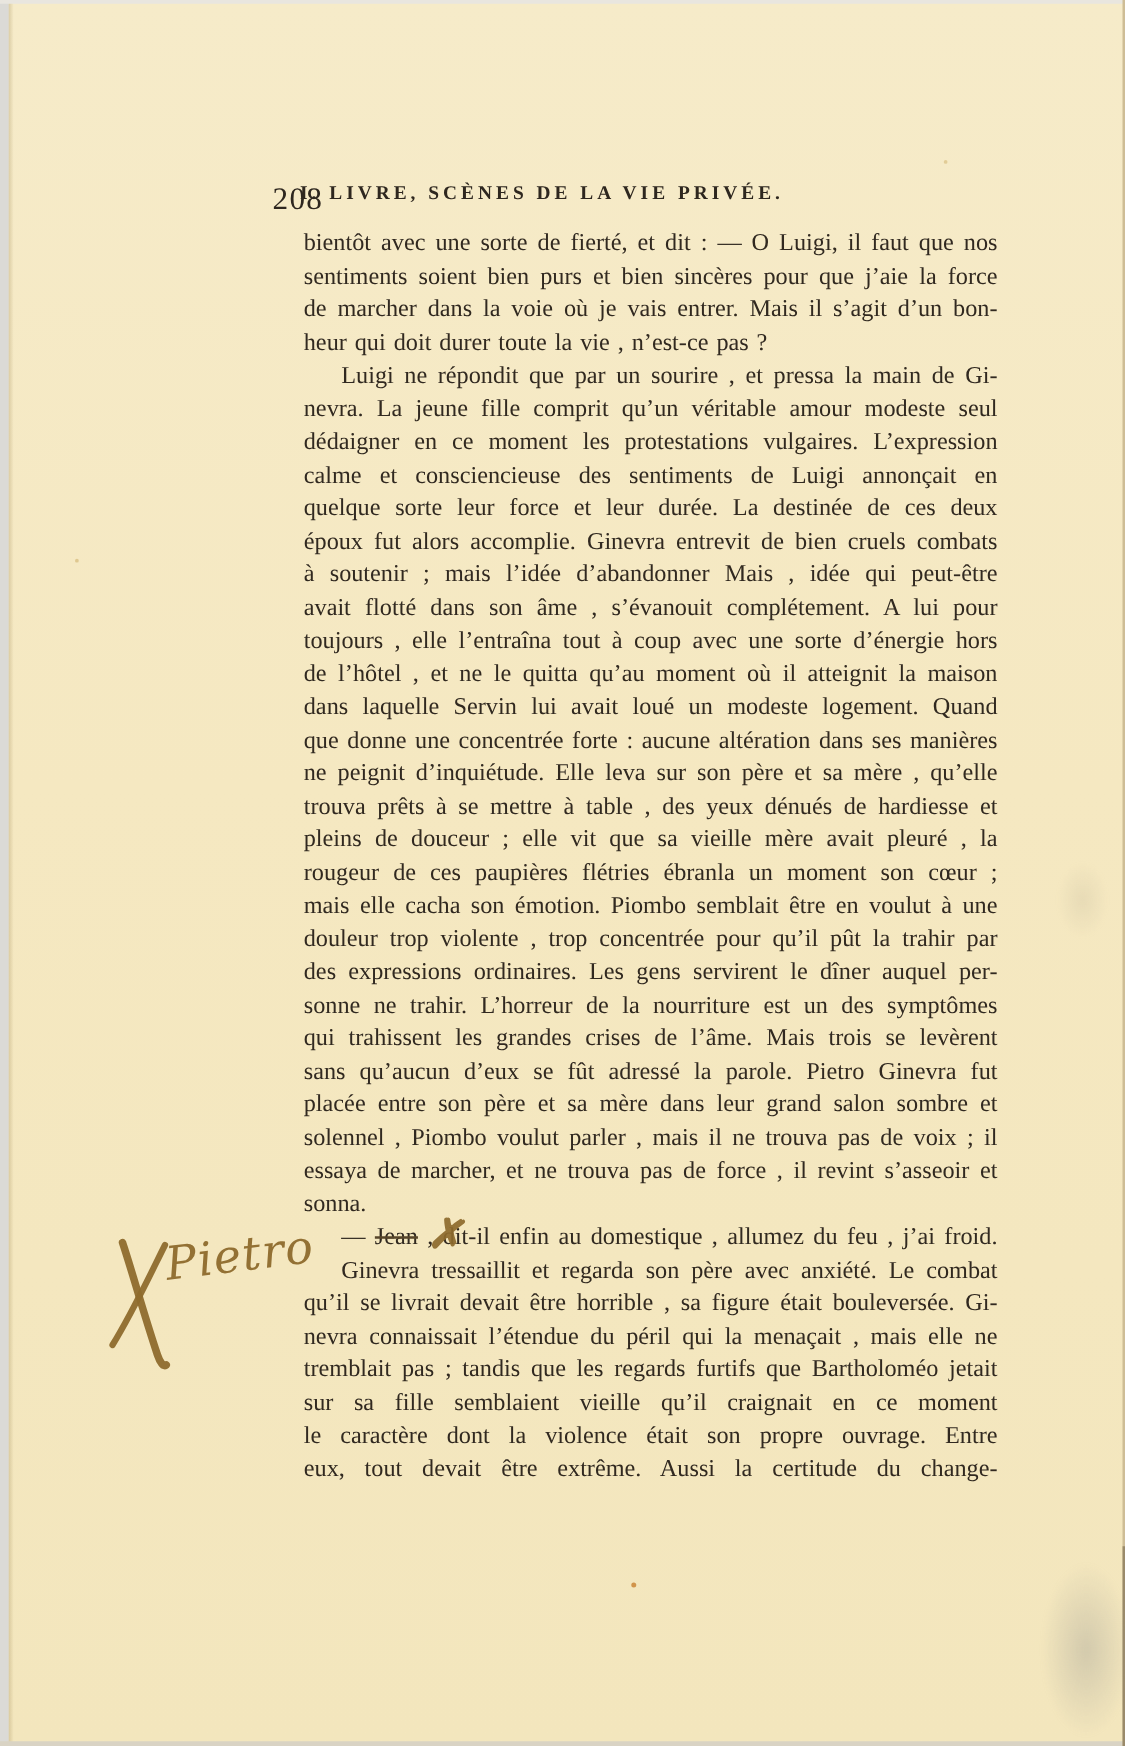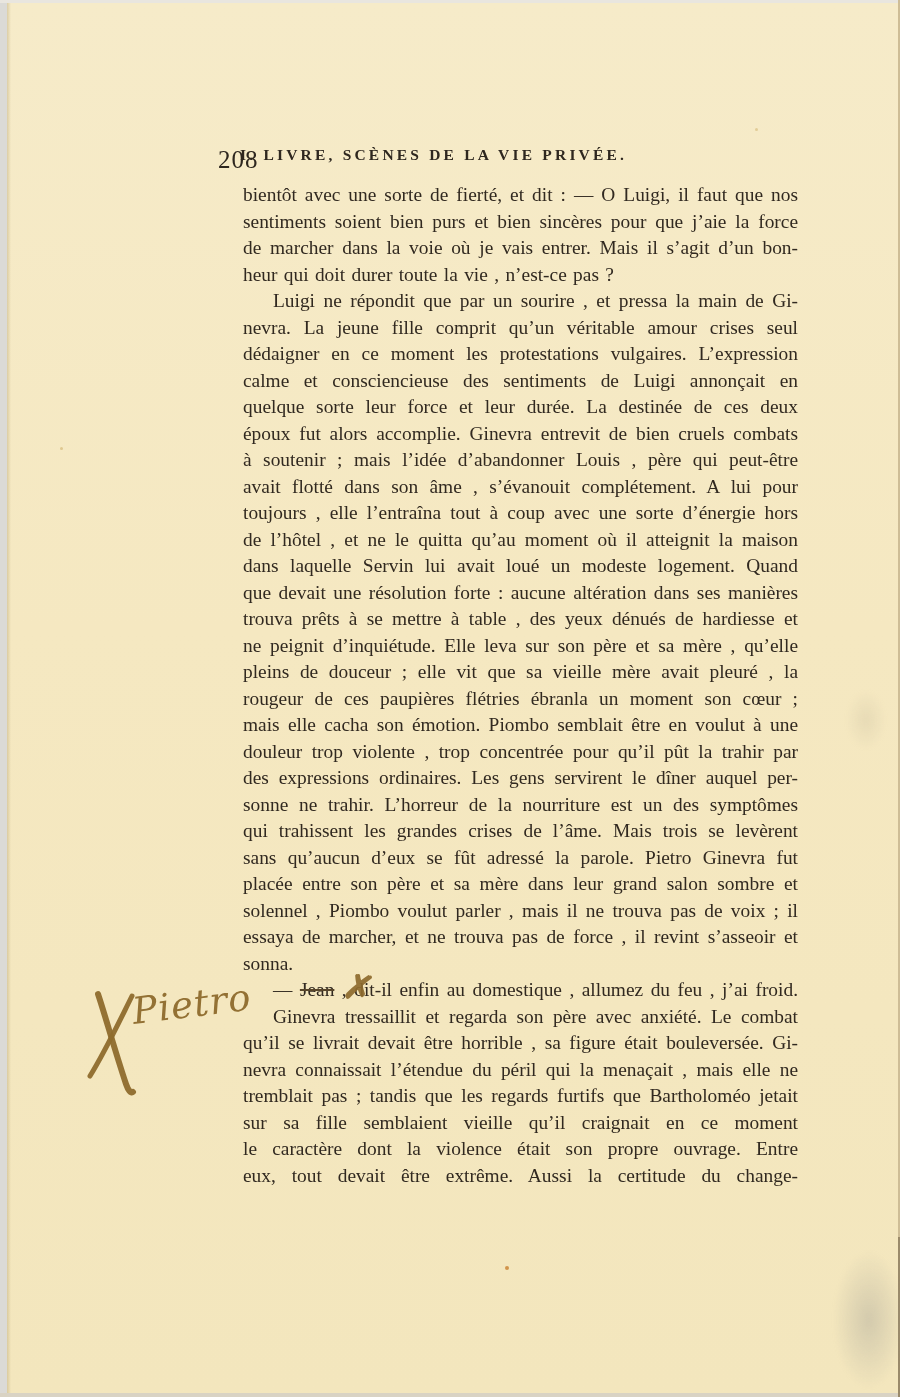--- a/index.html
+++ b/index.html
@@ -99,33 +99,33 @@
     </div>
     <div class="body-text">
         <div class="para">
           <div class="line">bientôt avec une sorte de fierté, et dit : — O Luigi, il faut que nos</div>
           <div class="line">sentiments soient bien purs et bien sincères pour que j’aie la force</div>
           <div class="line">de marcher dans la voie où je vais entrer. Mais il s’agit d’un bon-</div>
           <div class="line end">heur qui doit durer toute la vie , n’est-ce pas ?</div>
         </div>
         <div class="para indent">
           <div class="line">Luigi ne répondit que par un sourire , et pressa la main de Gi-</div>
-          <div class="line">nevra. La jeune fille comprit qu’un véritable amour crises seul</div>
+          <div class="line">nevra. La jeune fille comprit qu’un véritable amour modeste seul</div>
           <div class="line">dédaigner en ce moment les protestations vulgaires. L’expression</div>
           <div class="line">calme et consciencieuse des sentiments de Luigi annonçait en</div>
           <div class="line">quelque sorte leur force et leur durée. La destinée de ces deux</div>
           <div class="line">époux fut alors accomplie. Ginevra entrevit de bien cruels combats</div>
-          <div class="line">à soutenir ; mais l’idée d’abandonner Louis , père qui peut-être</div>
+          <div class="line">à soutenir ; mais l’idée d’abandonner Mais , idée qui peut-être</div>
           <div class="line">avait flotté dans son âme , s’évanouit complétement. A lui pour</div>
           <div class="line">toujours , elle l’entraîna tout à coup avec une sorte d’énergie hors</div>
           <div class="line">de l’hôtel , et ne le quitta qu’au moment où il atteignit la maison</div>
           <div class="line">dans laquelle Servin lui avait loué un modeste logement. Quand</div>
-          <div class="line">que devait une résolution forte : aucune altération dans ses manières</div>
+          <div class="line">que donne une concentrée forte : aucune altération dans ses manières</div>
+          <div class="line">ne peignit d’inquiétude. Elle leva sur son père et sa mère , qu’elle</div>
           <div class="line">trouva prêts à se mettre à table , des yeux dénués de hardiesse et</div>
-          <div class="line">ne peignit d’inquiétude. Elle leva sur son père et sa mère , qu’elle</div>
           <div class="line">pleins de douceur ; elle vit que sa vieille mère avait pleuré , la</div>
           <div class="line">rougeur de ces paupières flétries ébranla un moment son cœur ;</div>
           <div class="line">mais elle cacha son émotion. Piombo semblait être en voulut à une</div>
           <div class="line">douleur trop violente , trop concentrée pour qu’il pût la trahir par</div>
           <div class="line">des expressions ordinaires. Les gens servirent le dîner auquel per-</div>
           <div class="line">sonne ne trahir. L’horreur de la nourriture est un des symptômes</div>
           <div class="line">qui trahissent les grandes crises de l’âme. Mais trois se levèrent</div>
           <div class="line">sans qu’aucun d’eux se fût adressé la parole. Pietro Ginevra fut</div>
           <div class="line">placée entre son père et sa mère dans leur grand salon sombre et</div>
           <div class="line">solennel , Piombo voulut parler , mais il ne trouva pas de voix ; il</div>

